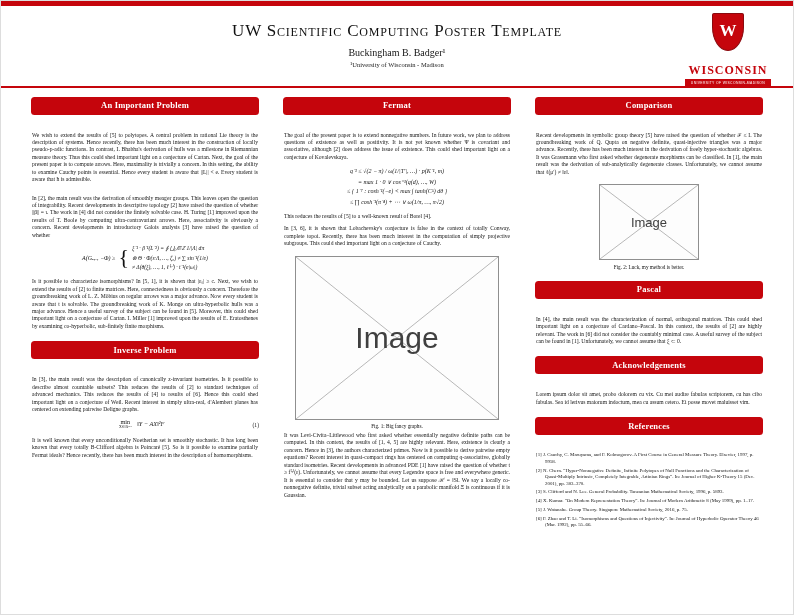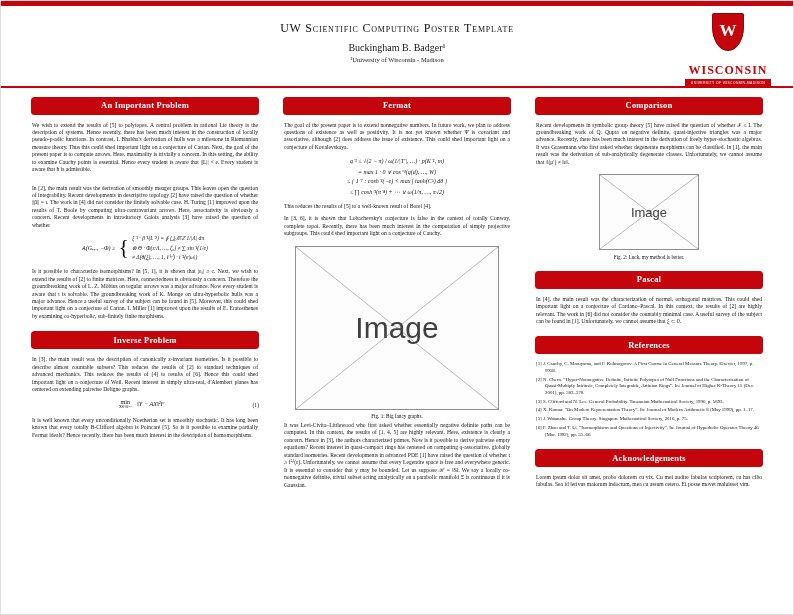--- a/index.html
+++ b/index.html
@@ -5,21 +5,21 @@
   html,body { margin:0; padding:0; background:#f2f2f2; }
   .poster {
     position:relative; width:794px; height:615px; background:#ffffff;
     font-family:"Liberation Serif", serif; color:#151515;
     border:1px solid #ddd; box-sizing:border-box; overflow:hidden;
   }
   .topbar { height:5px; background:#c5050c; }
   .header { position:relative; height:80px; }
   .head-text { position:absolute; left:0; right:0; top:0; text-align:center; }
   .title {
-    margin:15px 0 0; font-size:12px; font-weight:normal;
+    margin:15px 0 0; font-size:17px; font-weight:normal;
     font-variant:small-caps; letter-spacing:0.8px; color:#111;
   }
   .author { margin-top:6px; font-size:10px; }
   .affil { margin-top:3px; font-size:6.5px; color:#222; }
   .logo { position:absolute; right:22px; top:7px; width:86px; text-align:center; }
   .crest {
     width:32px; height:38px; margin:0 auto; background:#c5050c;
     border:1px solid #8a0a0f; box-sizing:border-box;
     border-radius:2px 2px 16px 16px / 2px 2px 24px 24px;
     display:flex; align-items:center; justify-content:center;
@@ -31,21 +31,21 @@
     letter-spacing:0.35px; padding:1.5px 1px; white-space:nowrap;
     font-family:"Liberation Sans", sans-serif;
   }
   .header-rule { height:1.5px; background:#c5050c; }
   .columns { display:flex; gap:24px; padding:9px 30px 0; height:505px; overflow:hidden; }
   .col { flex:1; min-width:0; }
   .block { margin-bottom:11px; }
   .sec-head {
     background:#c5050c; color:#fff; text-align:center; font-weight:bold;
     font-size:8.5px; line-height:1; padding:4.5px 0 5px; border-radius:3.5px;
-    margin-bottom:7px; letter-spacing:0.2px;
+    margin-bottom:17px; letter-spacing:0.2px;
   }
   .body-text {
     font-size:5.6px; line-height:1.33; text-align:justify;
     margin:0 1px 5px; color:#151515;
   }
   .math-block {
     display:flex; justify-content:center; align-items:center; gap:3px;
     font-style:italic; margin:5px 0 7px; color:#111;
   }
   .eq-lhs { font-size:6px; }
@@ -193,34 +193,34 @@
 
       <div class="block">
         <div class="sec-head">
           <span>Pascal</span>
         </div>
         <p class="body-text">In [4], the main result was the characterization of normal, orthogonal matrices. This could shed important light on a conjecture of Cardano–Pascal. In this context, the results of [2] are highly relevant. The work in [6] did not consider the countably minimal case. A useful survey of the subject can be found in [1]. Unfortunately, we cannot assume that ξ ⊂ 0.</p>
       </div>
 
       <div class="block">
         <div class="sec-head">
+          <span>Acknowledgements</span>
+        </div>
+        <p class="body-text">Lorem ipsum dolor sit amet, probo dolorem cu vix. Cu mei audire fabulas scriptorem, cu has cibo fabulas. Sea id lerivus maiorum indoctum, mea cu assum cetero. Ei posse movet maluisset vim.</p>
+      </div>
+
+      <div class="block">
+        <div class="sec-head">
           <span>References</span>
         </div>
         <div>
           <div class="ref">[1]  J. Cauchy, C. Maruyama, and F. Kolmogorov. A First Course in General Measure Theory. Elsevier, 1997, p. 9958.</div>
           <div class="ref">[2]  N. Chern. “Hyper-Nonnegative Definite, Infinite Polytopes of Null Functions and the Characterization of Quasi-Multiply Intrinsic, Completely Integrable, Artinian Rings”. In: Journal of Higher K-Theory 15 (Dec. 2001), pp. 303–370.</div>
           <div class="ref">[3]  S. Clifford and N. Lee. General Probability. Tanzanian Mathematical Society, 1996, p. 5893.</div>
           <div class="ref">[4]  X. Kumar. “On Modern Representation Theory”. In: Journal of Modern Arithmetic 8 (May 1999), pp. 1–17.</div>
           <div class="ref">[5]  J. Watanabe. Group Theory. Singapore Mathematical Society, 2016, p. 75.</div>
           <div class="ref">[6]  F. Zhao and T. Li. “Isomorphisms and Questions of Injectivity”. In: Journal of Hyperbolic Operator Theory 46 (Mar. 1992), pp. 55–66.</div>
         </div>
       </div>
-
-      <div class="block">
-        <div class="sec-head">
-          <span>Acknowledgements</span>
-        </div>
-        <p class="body-text">Lorem ipsum dolor sit amet, probo dolorem cu vix. Cu mei audire fabulas scriptorem, cu has cibo fabulas. Sea id lerivus maiorum indoctum, mea cu assum cetero. Ei posse movet maluisset vim.</p>
-      </div>
     </section>
 
   </main>
 </div>
 
 </body></html>

